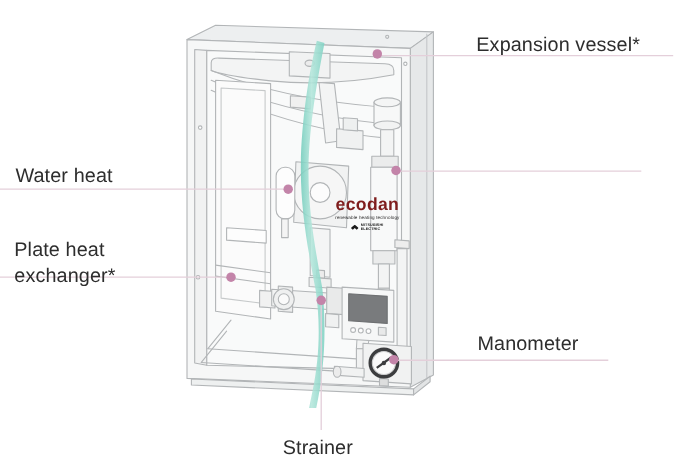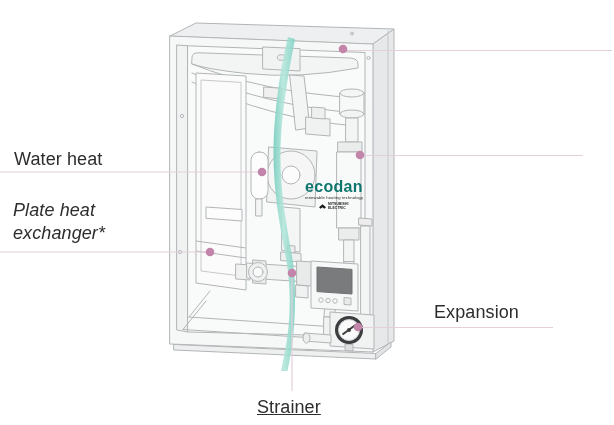--- a/index.html
+++ b/index.html
@@ -8,28 +8,28 @@
     font-family:"Liberation Sans",sans-serif;
   }
   .art{position:absolute;left:0;top:0;}
   .callout-label{
     position:absolute;color:#2d2d2d;font-size:18px;line-height:1.28;
     letter-spacing:0.1px;white-space:nowrap;
   }
   .lbl-expansion{left:433px;top:29px;}
   .lbl-booster{left:433px;top:133px;}
   .lbl-waterpump{left:14px;top:148px;}
-  .lbl-plate{left:13px;top:199px;width:125px;white-space:normal;font-style:italic;}
+  .lbl-plate{left:13px;top:216px;width:125px;white-space:normal;}
   .lbl-manometer{left:434px;top:301px;}
-  .lbl-strainer{left:257px;top:396px;text-decoration:underline;}
+  .lbl-strainer{left:257px;top:396px;}
   .brand{
     position:absolute;left:299px;top:179px;width:70px;text-align:center;color:#141414;
   }
   .brand .logo{
-    font-weight:700;font-size:16px;line-height:1;letter-spacing:0.3px;color:#0f766e;
+    font-weight:700;font-size:16px;line-height:1;letter-spacing:0.3px;color:#7f1d1d;
   }
   .brand .tagline{
     font-size:4.2px;line-height:1.1;margin-top:1px;color:#2a2a2a;letter-spacing:0.1px;
     white-space:nowrap;
   }
   .brand .maker{
     margin-top:2.5px;display:flex;align-items:center;justify-content:center;gap:1.5px;
   }
   .brand .maker-text{
     font-size:3.4px;line-height:1.1;font-weight:700;text-align:left;color:#1a1a1a;
@@ -179,18 +179,19 @@
       <svg width="7" height="5" viewBox="0 0 12 7.8">
         <path fill="#1a1a1a" d="M6,0 L9,2.6 L6,5.2 L3,2.6 Z M3,2.6 L6,5.2 L3,7.8 L0,5.2 Z M9,2.6 L12,5.2 L9,7.8 L6,5.2 Z"></path>
       </svg>
       <div class="maker-text">
         <div>MITSUBISHI</div>
         <div>ELECTRIC</div>
       </div>
     </div>
   </div>
 
+  <div class="callout-label lbl-expansion">Expansion vessel*</div>
   <div class="callout-label lbl-waterpump">Water heat</div>
   <div class="callout-label lbl-plate">Plate heat exchanger*</div>
-  <div class="callout-label lbl-manometer">Expansion</div>
+  <div class="callout-label lbl-manometer">Manometer</div>
   <div class="callout-label lbl-strainer">Strainer</div>
 
 </div>
 
 </body></html>

